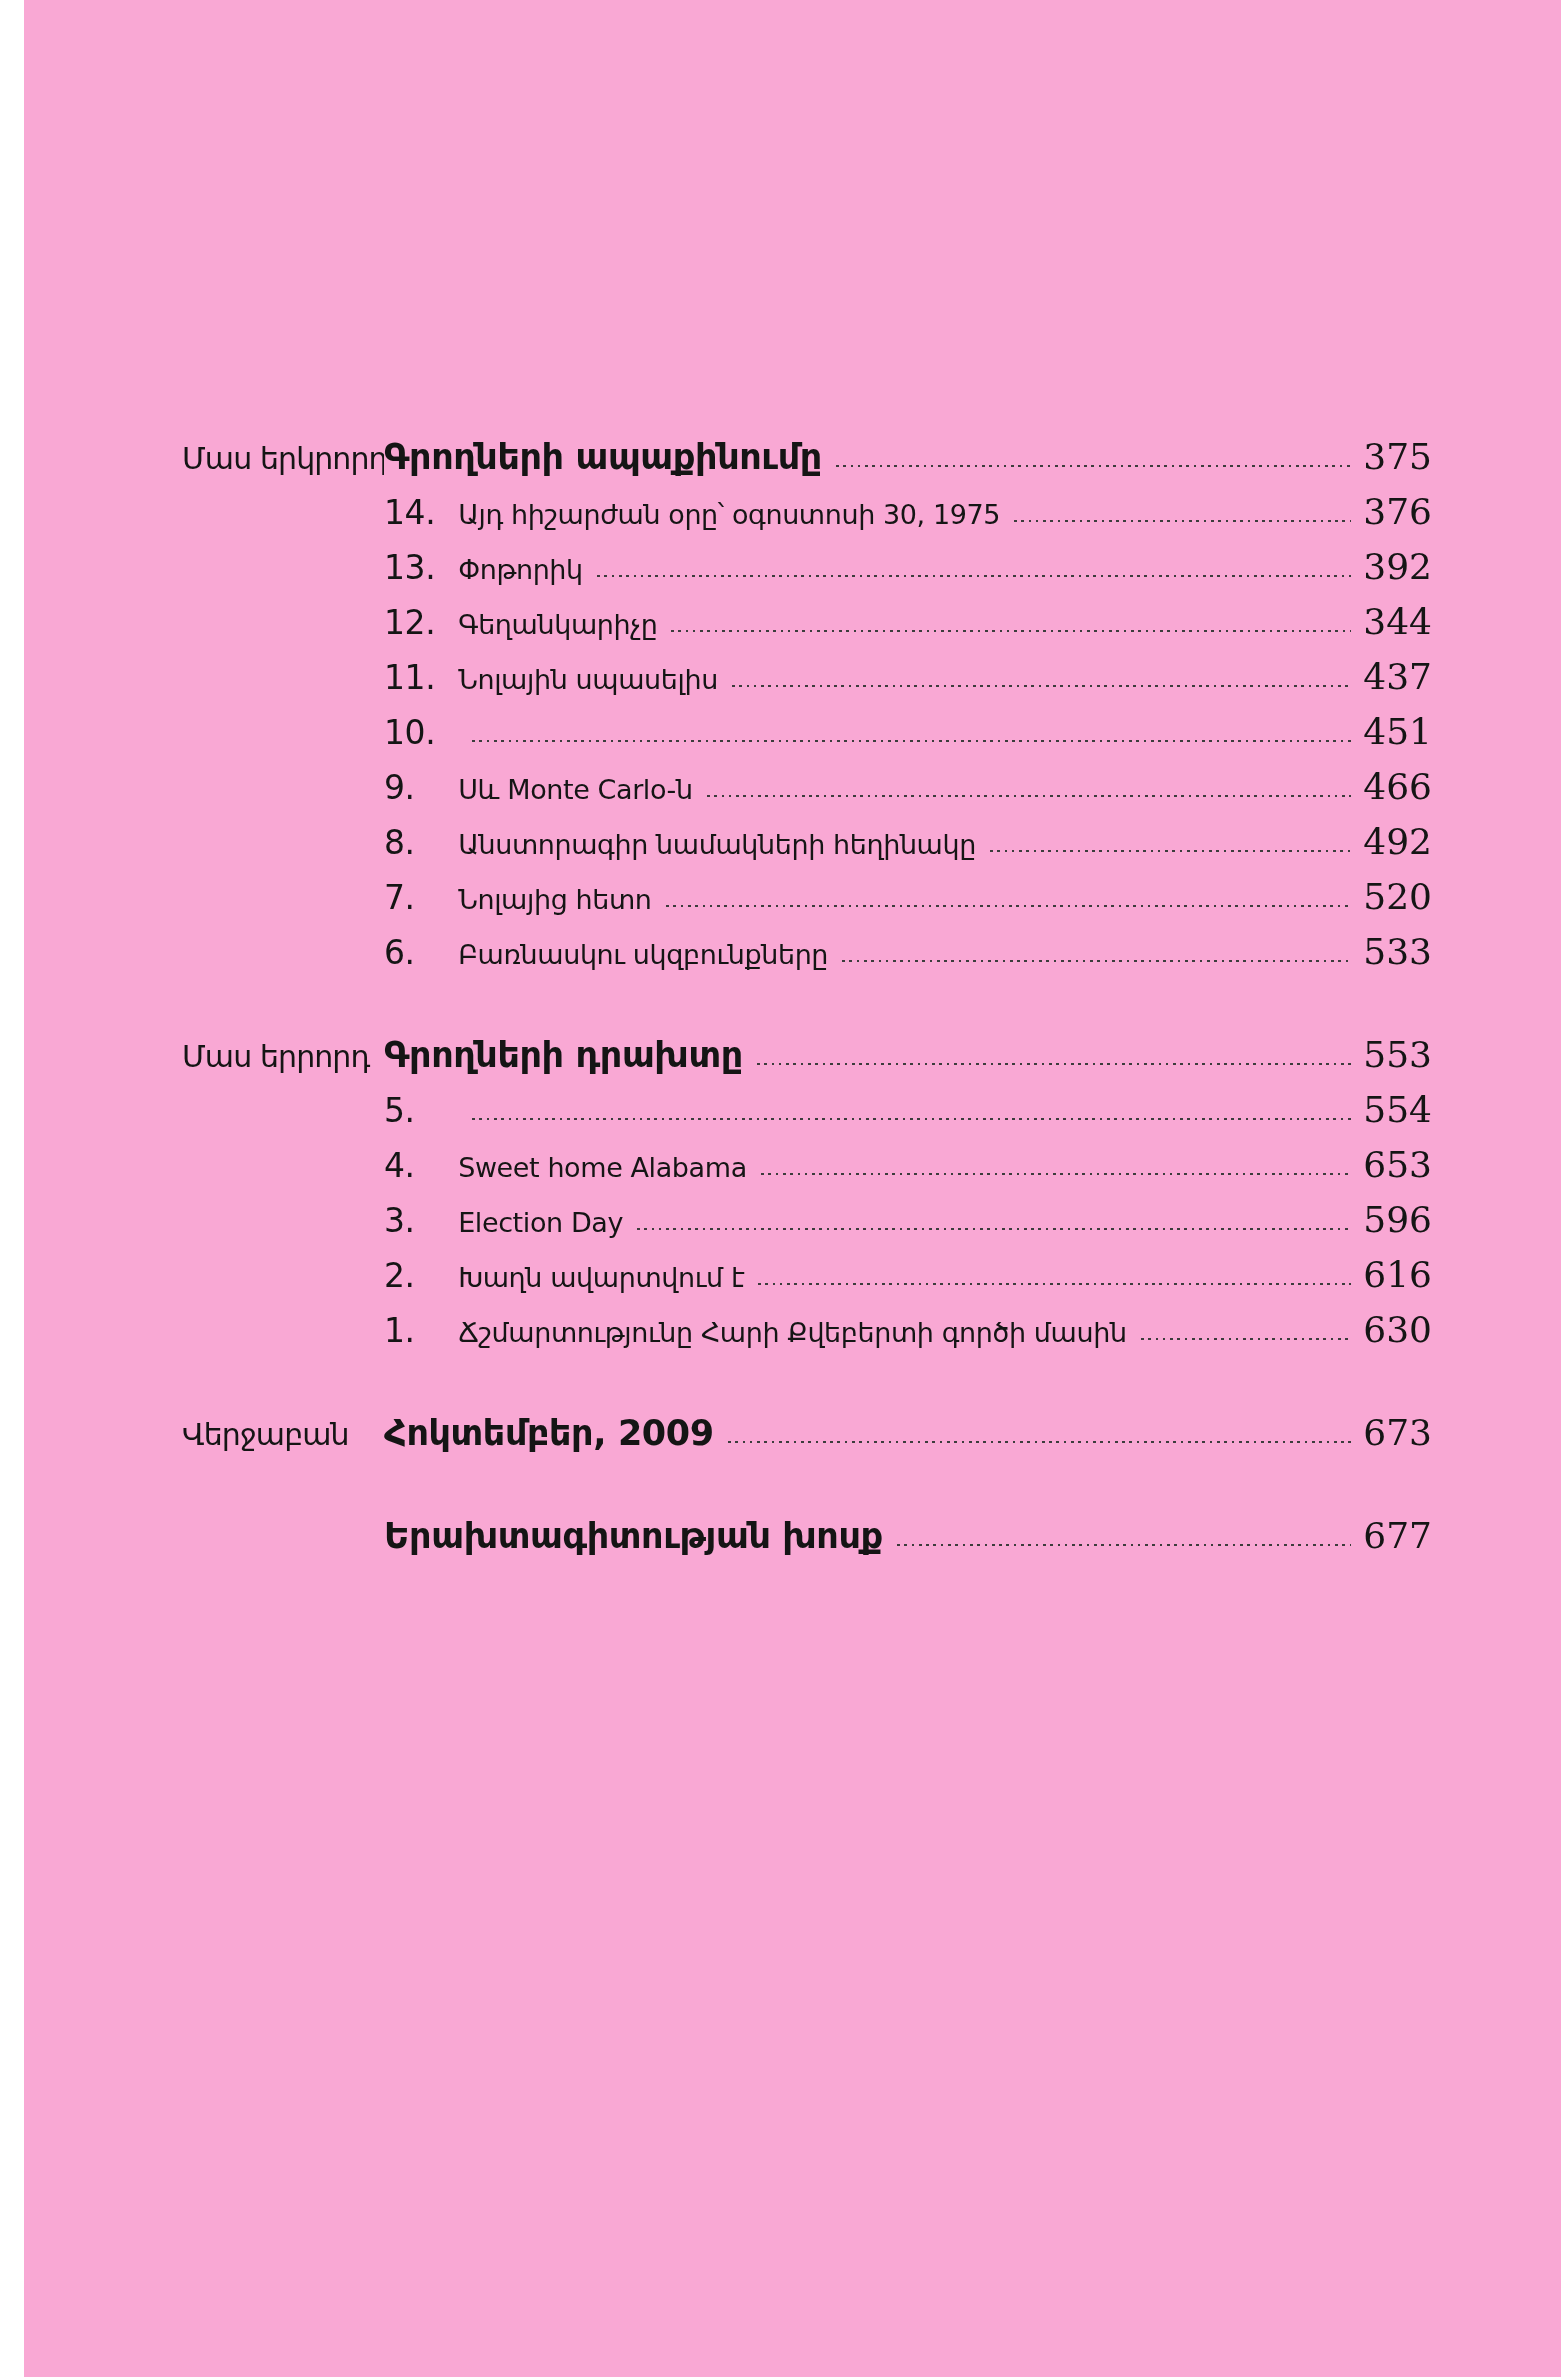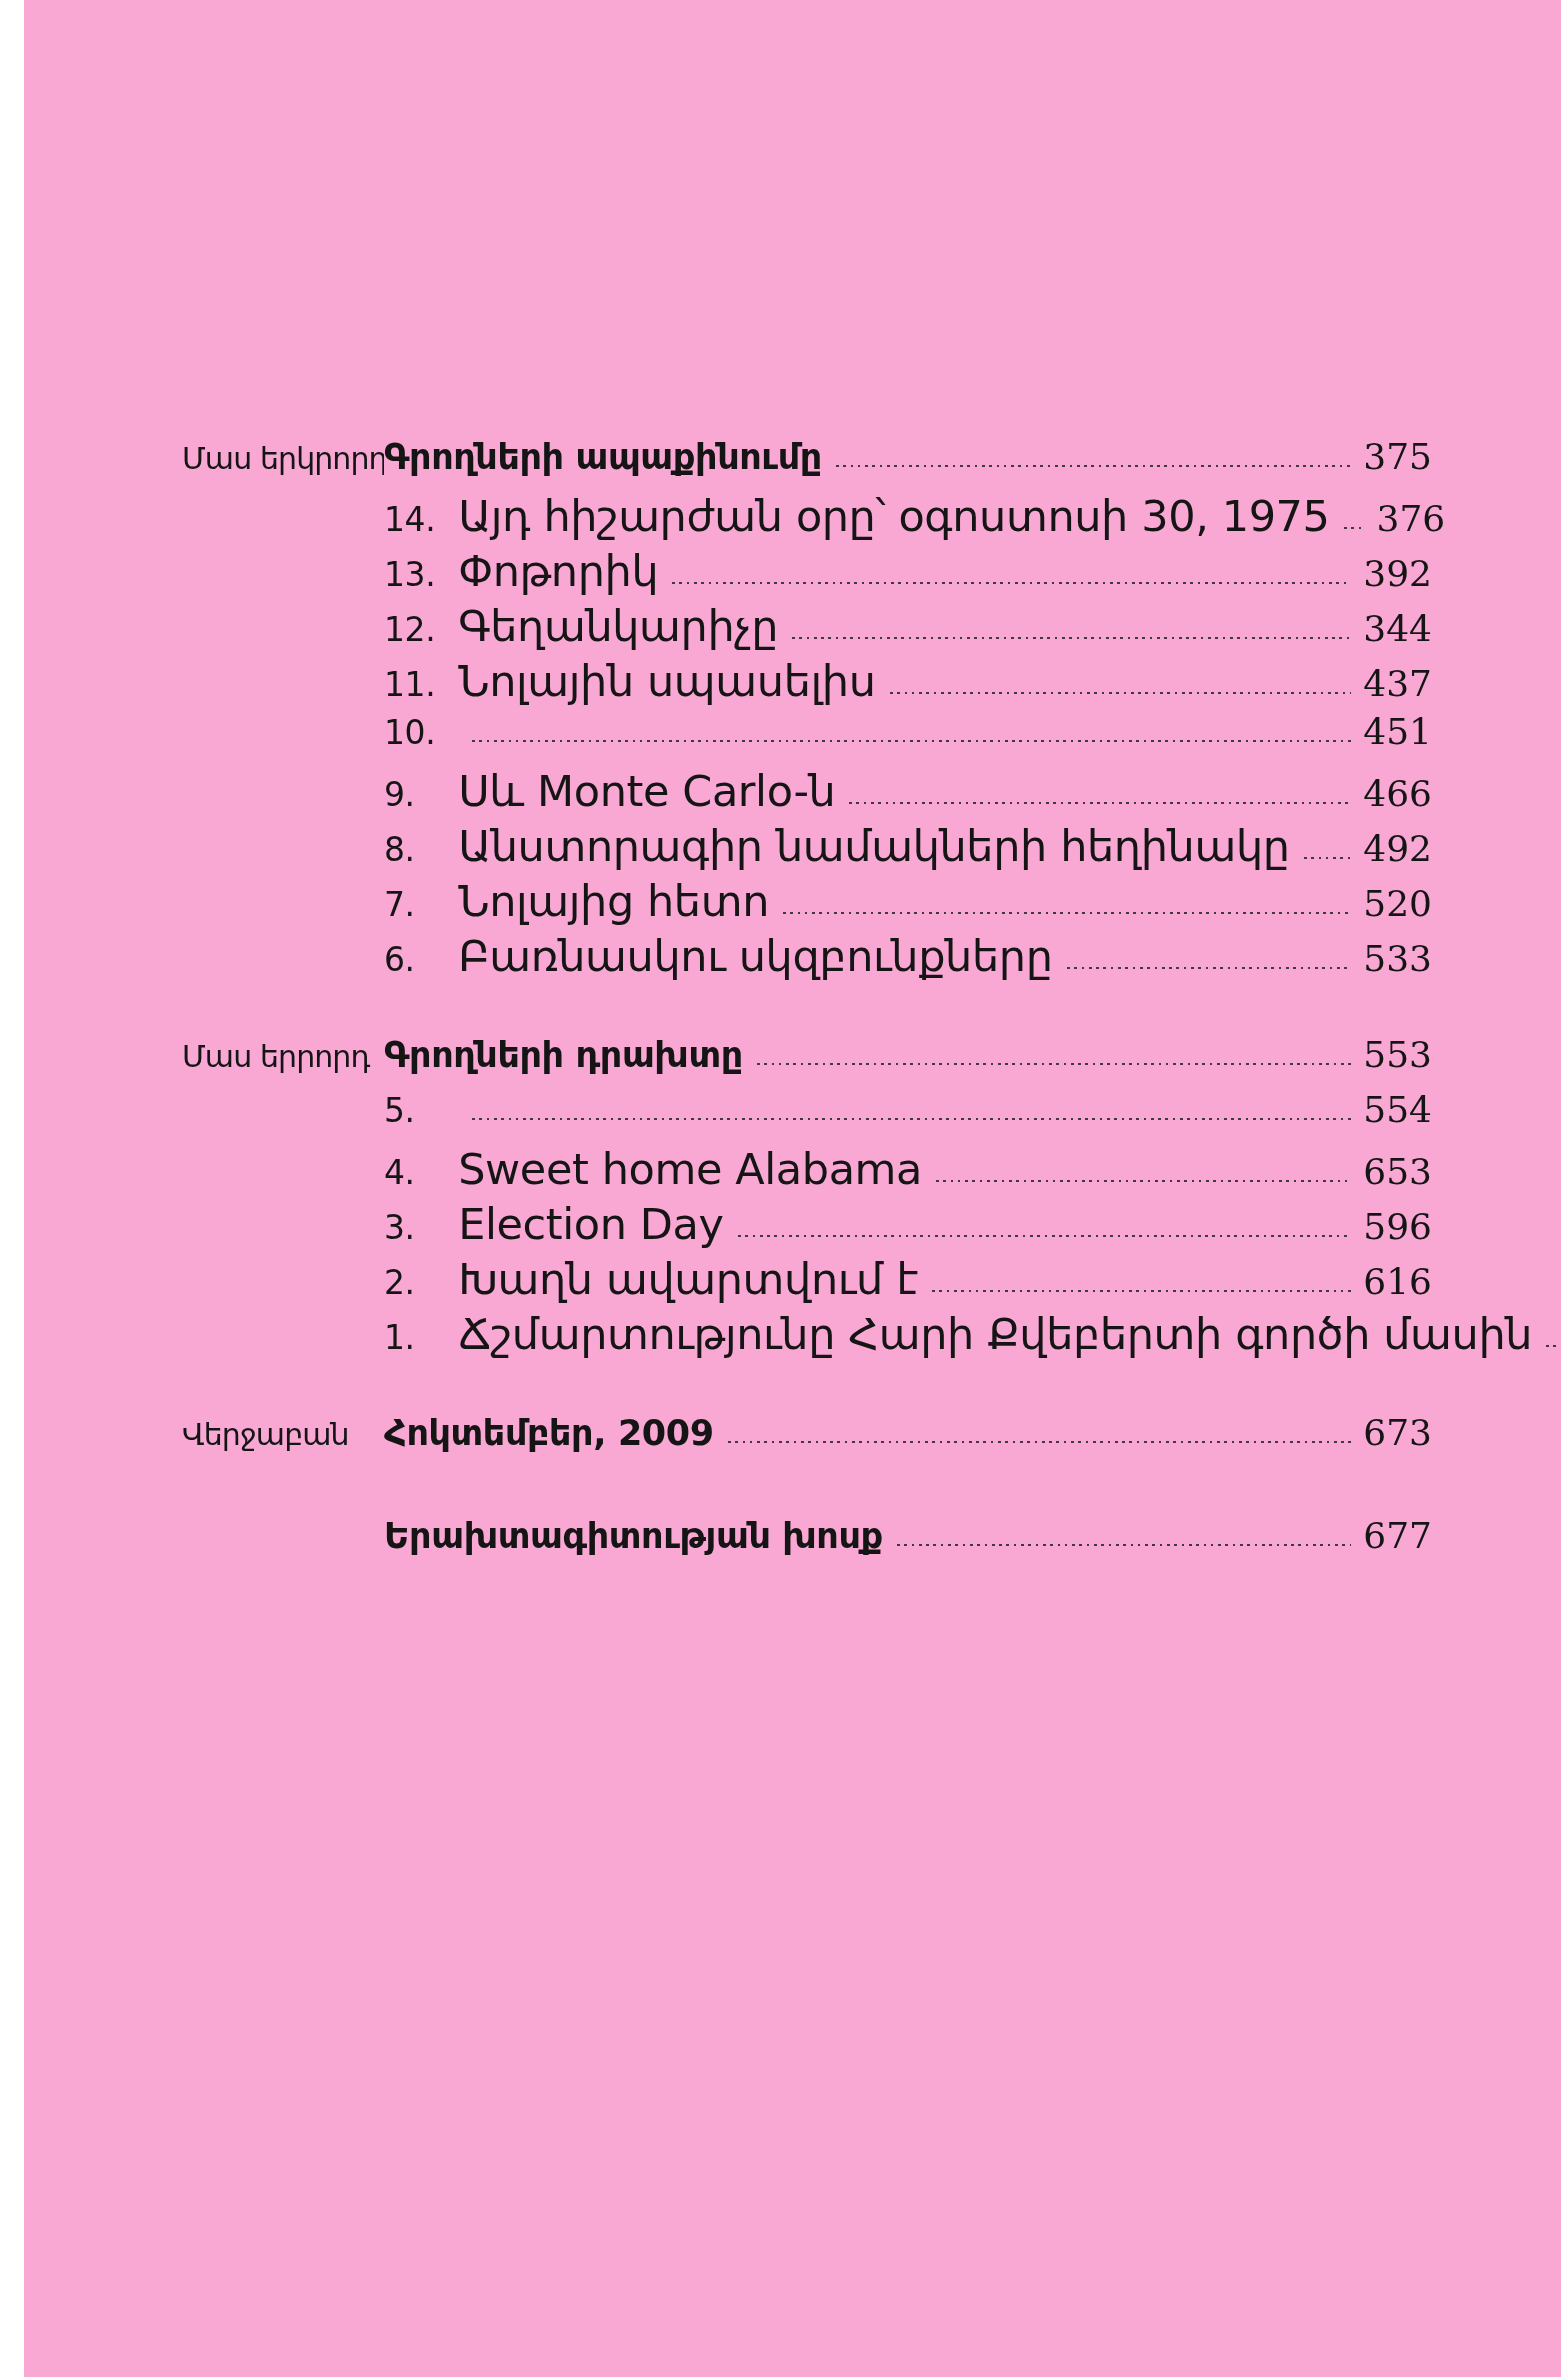--- a/index.html
+++ b/index.html
@@ -34,21 +34,21 @@
   }
   .num-col{
     flex:0 0 63px;
     font-size:33px;
     letter-spacing:-0.4px;
     margin-right:11.2px;
     white-space:nowrap;
   }
   .title{
     flex:0 0 auto;
-    font-size:43px;
+    font-size:27px;
     letter-spacing:-0.4px;
     white-space:nowrap;
   }
   .header-row .title{
     font-weight:bold;
     font-size:35px;
     letter-spacing:-0.4px;
   }
   .leader{
     flex:1 1 auto;

